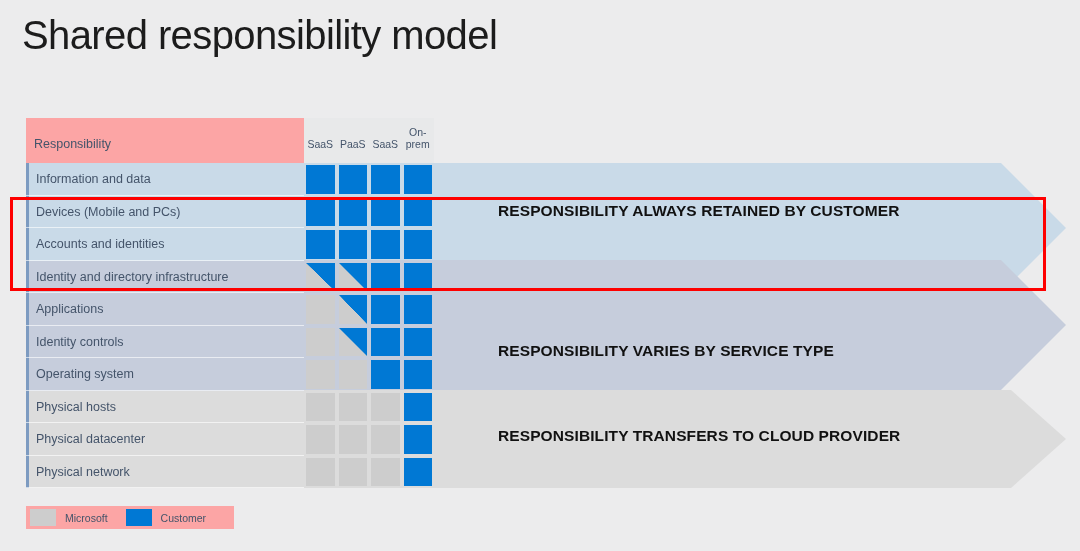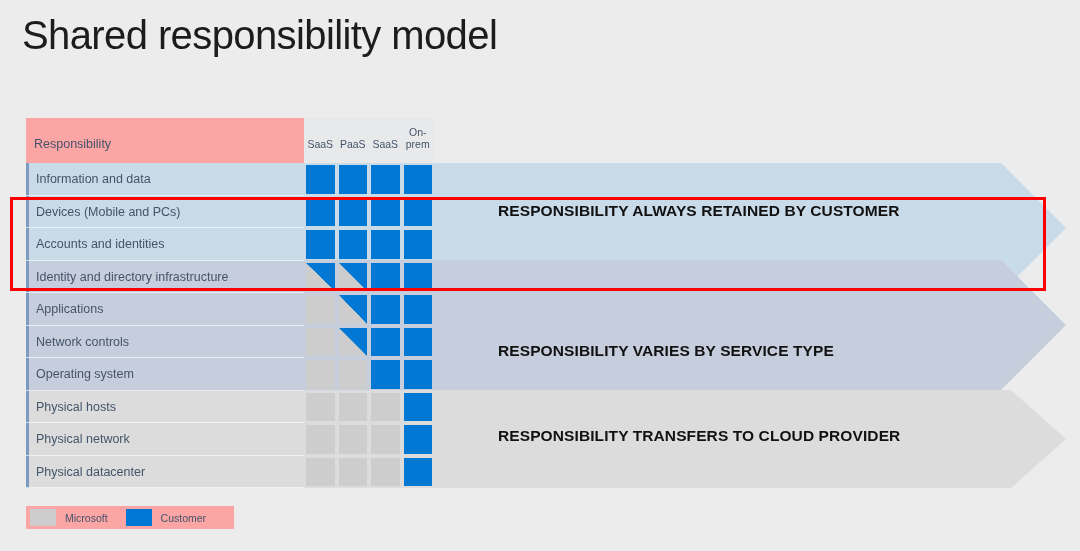--- a/index.html
+++ b/index.html
@@ -343,21 +343,21 @@
               <span class="chip chip-cust"></span>
             </div>
             <div class="cell">
               <span class="chip chip-cust"></span>
             </div>
           </div>
         </div>
         <div class="row">
           <div class="row-bg tint-b"></div>
           <div class="row-accent"></div>
-          <div class="row-label">Network controls</div>
+          <div class="row-label">Identity controls</div>
           <div class="row-sep"></div>
           <div class="cells">
             <div class="cell">
               <span class="chip chip-ms"></span>
             </div>
             <div class="cell">
               <span class="chip chip-split"></span>
             </div>
             <div class="cell">
               <span class="chip chip-cust"></span>
@@ -403,41 +403,41 @@
               <span class="chip chip-ms"></span>
             </div>
             <div class="cell">
               <span class="chip chip-cust"></span>
             </div>
           </div>
         </div>
         <div class="row">
           <div class="row-bg tint-c"></div>
           <div class="row-accent"></div>
+          <div class="row-label">Physical datacenter</div>
+          <div class="row-sep"></div>
+          <div class="cells">
+            <div class="cell">
+              <span class="chip chip-ms"></span>
+            </div>
+            <div class="cell">
+              <span class="chip chip-ms"></span>
+            </div>
+            <div class="cell">
+              <span class="chip chip-ms"></span>
+            </div>
+            <div class="cell">
+              <span class="chip chip-cust"></span>
+            </div>
+          </div>
+        </div>
+        <div class="row">
+          <div class="row-bg tint-c"></div>
+          <div class="row-accent"></div>
           <div class="row-label">Physical network</div>
-          <div class="row-sep"></div>
-          <div class="cells">
-            <div class="cell">
-              <span class="chip chip-ms"></span>
-            </div>
-            <div class="cell">
-              <span class="chip chip-ms"></span>
-            </div>
-            <div class="cell">
-              <span class="chip chip-ms"></span>
-            </div>
-            <div class="cell">
-              <span class="chip chip-cust"></span>
-            </div>
-          </div>
-        </div>
-        <div class="row">
-          <div class="row-bg tint-c"></div>
-          <div class="row-accent"></div>
-          <div class="row-label">Physical datacenter</div>
           <div class="row-sep"></div>
           <div class="cells">
             <div class="cell">
               <span class="chip chip-ms"></span>
             </div>
             <div class="cell">
               <span class="chip chip-ms"></span>
             </div>
             <div class="cell">
               <span class="chip chip-ms"></span>

